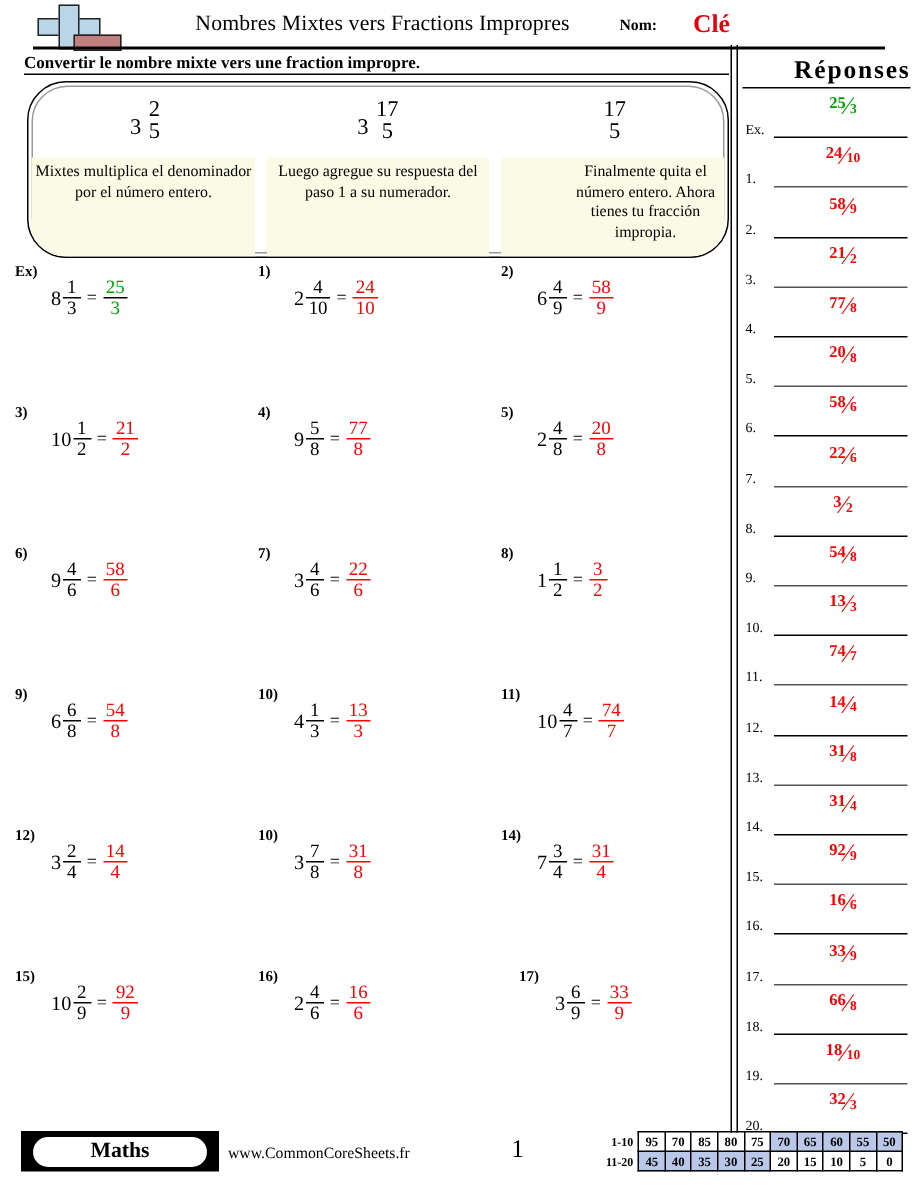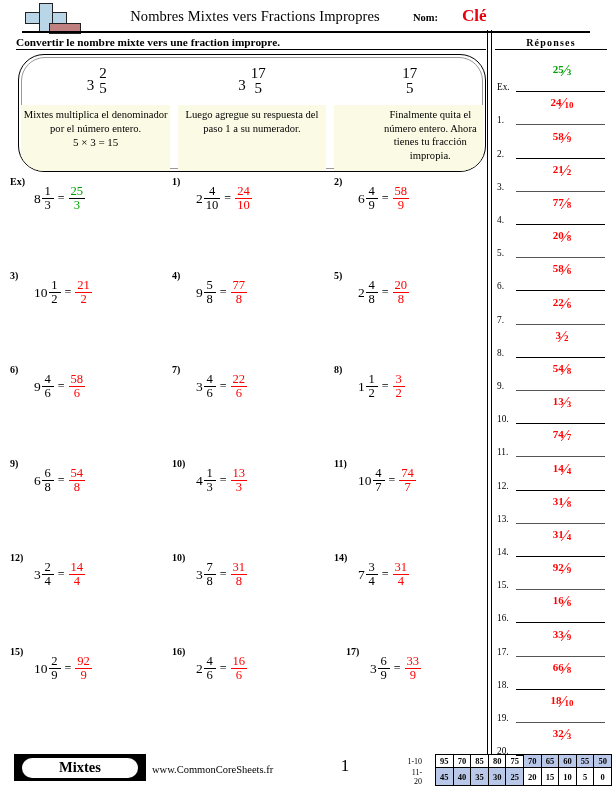--- a/index.html
+++ b/index.html
@@ -69,22 +69,22 @@
   .eq{margin:0 3px;font-size:12px;}
   .ans-red{color:#ff0000;}
   .ans-red .bar{background:#ff0000;}
   .ans-green{color:#00a000;}
   .ans-green .bar{background:#000;}
 
   
   .divider{position:absolute;left:487px;top:30px;width:0;height:725px;border-left:1.6px solid #000;}
   .divider2{position:absolute;left:491px;top:30px;width:0;height:725px;border-left:1.6px solid #000;}
   .anscol{position:absolute;left:495px;top:33px;width:117px;height:722px;}
-  .ans-title{position:absolute;left:0;top:4px;width:112px;text-align:center;
-      font-size:10px;font-weight:bold;letter-spacing:1.2px;
+  .ans-title{position:absolute;left:0;top:4px;width:112px;text-align:right;
+      font-size:17px;font-weight:bold;letter-spacing:1.2px;
       border-bottom:1.6px solid #000;padding-bottom:1px;}
   .arow{position:absolute;left:0;width:112px;height:33.2px;}
   .alabel{position:absolute;left:2px;bottom:0px;font-size:9.3px;}
   .aline{position:absolute;left:21px;bottom:0px;width:89px;height:0;border-top:1.3px solid #000;}
   .aline.grey{border-top-color:#555;}
   .aval{position:absolute;left:24px;bottom:3px;width:86px;height:26px;}
   .slashfrac{position:absolute;left:50%;transform:translateX(-50%);
       display:inline-flex;align-items:center;font-weight:bold;color:#ff0000;}
   .slashfrac.green{color:#00a000;}
   .slashfrac .sn{font-size:11px;align-self:flex-start;}
@@ -97,21 +97,21 @@
   .mathspill{position:absolute;left:14px;top:2px;width:132px;height:27px;
       background:#000;display:flex;align-items:center;justify-content:center;}
   .mathspill .pill{width:116px;height:20px;background:#fff;border-radius:11px;
       display:flex;align-items:center;justify-content:center;
       font-size:14.5px;font-weight:bold;}
   .site{position:absolute;left:152px;top:12px;font-size:10.5px;}
   .pageno{position:absolute;left:330px;top:4px;width:30px;text-align:center;font-size:17px;}
   .scoretbl{position:absolute;left:404px;top:2px;border-collapse:collapse;font-size:8.5px;}
   .scoretbl td{border:.9px solid #000;width:16.6px;height:12px;text-align:center;
       font-weight:bold;padding:0;}
-  .scoretbl td.rl{border:none;width:auto;padding-right:13px;text-align:right;font-weight:normal;font-size:8px;}
+  .scoretbl td.rl{border:none;width:auto;padding-right:3px;text-align:right;font-weight:bold;font-size:8px;}
   .scoretbl td.hl{background:#b9c8e8;}
 </style>
 </head>
 <body>
 
 <div class="sheet">
 
   <div class="header">
     <div class="logo">
       <div class="plus-h"></div>
@@ -136,21 +136,20 @@
           <span class="mixed">
             <span class="whole">3</span>
             <span class="stack">
               <span class="num">2</span>
               <span class="den">5</span>
             </span>
           </span>
         </div>
         <div class="txt">
           <span>Mixtes multiplica el denominador por el número entero.</span>
-          <div class="calc">5 × 3 = 15</div>
         </div>
       </div>
 
       <div class="step">
         <div class="math">
           <span class="mixed">
             <span class="whole">3</span>
             <span class="stack">
               <span class="num">17</span>
               <span class="den">5</span>
@@ -738,21 +737,21 @@
               <span class="sd">3</span>
             </span>
           </span>
           <span class="aline"></span>
         </div>
       </div>
   </div>
 
   <div class="footer">
     <div class="mathspill">
-      <div class="pill">Mixtes</div>
+      <div class="pill">Maths</div>
     </div>
     <div class="site">www.CommonCoreSheets.fr</div>
     <div class="pageno">1</div>
     <table class="scoretbl">
       <tbody id="score-body">
           <tr>
             <td class="rl">1-10</td>
             <td class="">95</td>
             <td class="">70</td>
             <td class="">85</td>

